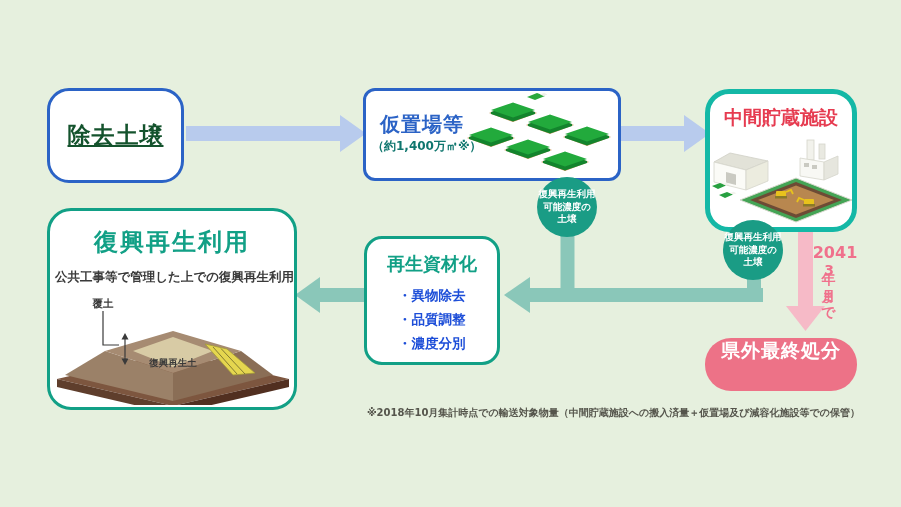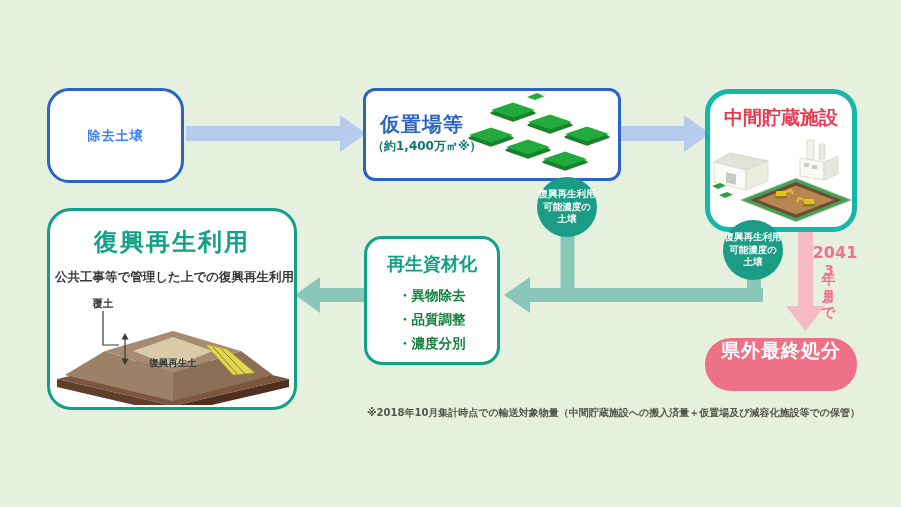--- a/index.html
+++ b/index.html
@@ -2,40 +2,40 @@
 <html><head>
 <meta charset="utf-8">
 <style>
   html,body{margin:0;padding:0;}
   body{font-family:"DejaVu Sans","Liberation Sans",sans-serif;}
   .canvas{position:relative;width:901px;height:507px;background:#e6f0de;overflow:hidden;}
   .overlay{position:absolute;left:0;top:0;width:901px;height:507px;z-index:1;pointer-events:none;}
   .box{position:absolute;background:#fff;box-sizing:border-box;z-index:2;}
   
   #box-removed{left:47px;top:88px;width:137px;height:95px;border:3px solid #2b63c6;border-radius:22px;display:flex;align-items:center;justify-content:center;}
-  .blue-title{color:#3b82f6;font-size:13px;font-weight:bold;letter-spacing:1px;}
+  .blue-title{color:#14532d;font-size:23px;font-weight:bold;letter-spacing:1px;text-decoration:underline;}
   
   #box-temp{left:363px;top:88px;width:258px;height:93px;border:3px solid #2b63c6;border-radius:12px;}
   .temp-title{position:absolute;left:14px;top:20px;color:#2b63c6;font-size:20px;font-weight:bold;letter-spacing:1px;}
   .temp-cap{position:absolute;left:6px;top:47px;color:#0f766e;font-size:12px;font-weight:bold;}
   #mounds-svg{position:absolute;right:3px;top:1px;}
   
   #box-interim{left:705px;top:89px;width:152px;height:143px;border:5px solid #14b8a6;border-radius:24px;}
   .interim-title{margin-top:11px;text-align:center;color:#e63b50;font-size:19px;font-weight:bold;}
   #facility-svg{position:absolute;left:0px;top:36px;}
   
   .badge{position:absolute;width:60px;height:60px;border-radius:50%;background:#1a9c85;color:#fff;
          display:flex;align-items:center;justify-content:center;text-align:center;
          font-size:9.5px;line-height:1.3;font-weight:bold;white-space:pre-line;z-index:3;}
   #badge1{left:537px;top:177px;}
   #badge2{left:723px;top:220px;}
   
   #box-recycle{left:364px;top:236px;width:136px;height:129px;border:3px solid #12a086;border-radius:18px;}
   .recycle-title{margin-top:13px;text-align:center;color:#12a086;font-size:18px;font-weight:bold;}
-  .recycle-items{margin-top:7px;padding-left:31px;color:#15803d;font-size:13.5px;font-weight:bold;line-height:24px;}
+  .recycle-items{margin-top:7px;padding-left:31px;color:#1d4ed8;font-size:13.5px;font-weight:bold;line-height:24px;}
   
   #box-use{left:47px;top:208px;width:250px;height:202px;border:3px solid #12a086;border-radius:24px;}
   .use-title{margin-top:15px;text-align:center;color:#12a086;font-size:24px;font-weight:bold;letter-spacing:2px;}
   .use-sub{margin-top:11px;text-align:right;color:#3a3a3a;font-size:12.5px;font-weight:bold;}
   #embankment-svg{position:absolute;left:5px;top:76px;}
   
   #box-final{left:705px;top:338px;width:152px;height:53px;background:#ed7287;border:none;border-radius:26px;
              display:flex;align-items:flex-start;justify-content:center;}
   .final-label{color:#fff;font-size:19px;font-weight:bold;letter-spacing:1px;}
   

